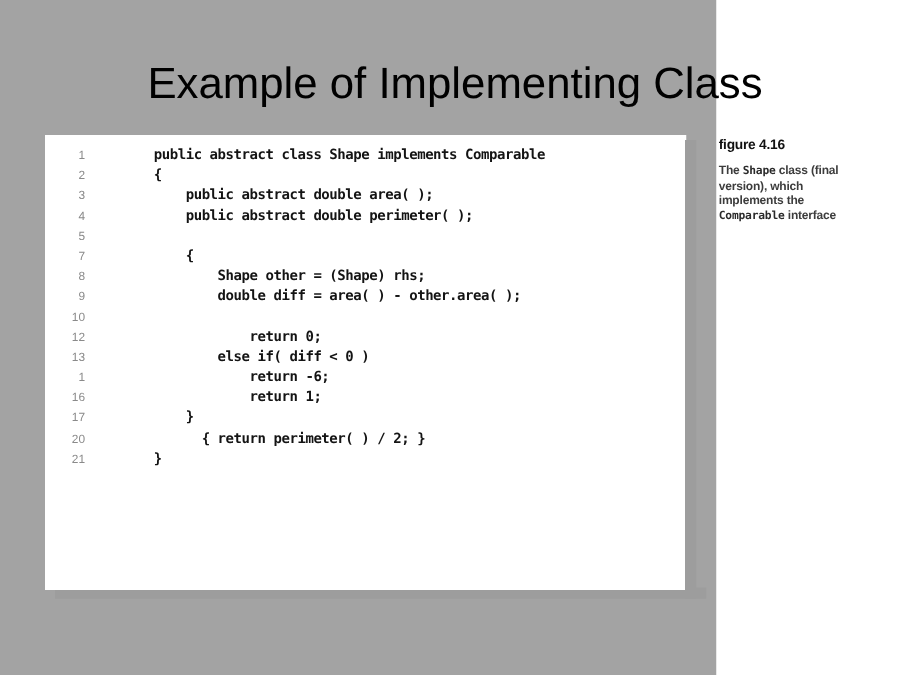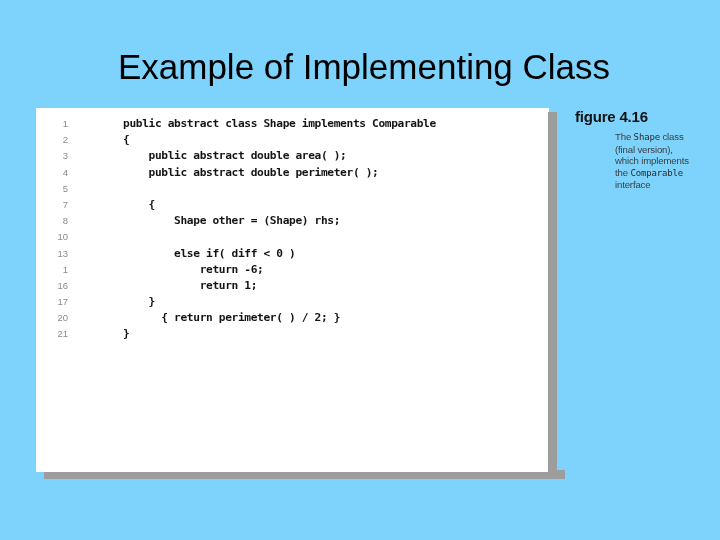--- a/index.html
+++ b/index.html
@@ -9,23 +9,23 @@
   body {
     width: 720px;
     height: 540px;
     background: #ffffff;
     font-family: "Liberation Sans", sans-serif;
     overflow: hidden;
   }
 
   #slide {
     position: relative;
-    width: 720px;
+    width: 573px;
     height: 540px;
-    background: #7dd3fc;
+    background: #a3a3a3;
   }
 
   
   #slide-title {
     position: absolute;
     left: 44px;
     top: 42px;
     width: 640px;
     height: 52px;
     font-family: "Liberation Sans", sans-serif;
@@ -117,35 +117,34 @@
     background: #9d9d9d;
   }
   #caption-block {
     position: absolute;
     left: 575px;
     top: 110px;
     width: 116px;
   }
   #figure-number {
     font-family: "Liberation Sans", sans-serif;
-    font-size: 15px;
+    font-size: 11px;
     font-weight: bold;
     color: #111111;
     line-height: 13px;
     letter-spacing: -0.2px;
   }
   #figure-caption {
     margin-top: 8px;
     font-family: "Liberation Sans", sans-serif;
     font-size: 9.6px;
-    font-weight: 400;
+    font-weight: 700;
     color: #3d3d3d;
     line-height: 11.6px;
     letter-spacing: -0.15px;
-    margin-left: 40px;
   }
   #figure-caption .mono {
     font-family: "DejaVu Sans Mono", "Liberation Mono", monospace;
     font-size: 9px;
     color: #2a2a2a;
   }
 </style>
 </head>
 <body>
 
@@ -159,21 +158,23 @@
 
     <div id="figure-page">
       <div id="code-listing">
           <div class="code-line"><span class="ln">1</span><span class="src">public abstract class Shape implements Comparable</span></div>
           <div class="code-line"><span class="ln">2</span><span class="src">{</span></div>
           <div class="code-line"><span class="ln">3</span><span class="src">    public abstract double area( );</span></div>
           <div class="code-line"><span class="ln">4</span><span class="src">    public abstract double perimeter( );</span></div>
           <div class="code-line"><span class="ln">5</span><span class="src"></span></div>
           <div class="code-line"><span class="ln">7</span><span class="src">    {</span></div>
           <div class="code-line"><span class="ln">8</span><span class="src">        Shape other = (Shape) rhs;</span></div>
+          <div class="code-line"><span class="ln">9</span><span class="src">        double diff = area( ) - other.area( );</span></div>
           <div class="code-line"><span class="ln">10</span><span class="src"></span></div>
+          <div class="code-line"><span class="ln">12</span><span class="src">            return 0;</span></div>
           <div class="code-line"><span class="ln">13</span><span class="src">        else if( diff &lt; 0 )</span></div>
           <div class="code-line"><span class="ln">1</span><span class="src">            return -6;</span></div>
           <div class="code-line"><span class="ln">16</span><span class="src">            return 1;</span></div>
           <div class="code-line"><span class="ln">17</span><span class="src">    }</span></div>
           <div class="code-line"><span class="ln">20</span><span class="src">      { return perimeter( ) / 2; }</span></div>
           <div class="code-line"><span class="ln">21</span><span class="src">}</span></div>
         </div>
     </div>
   </div>
 

